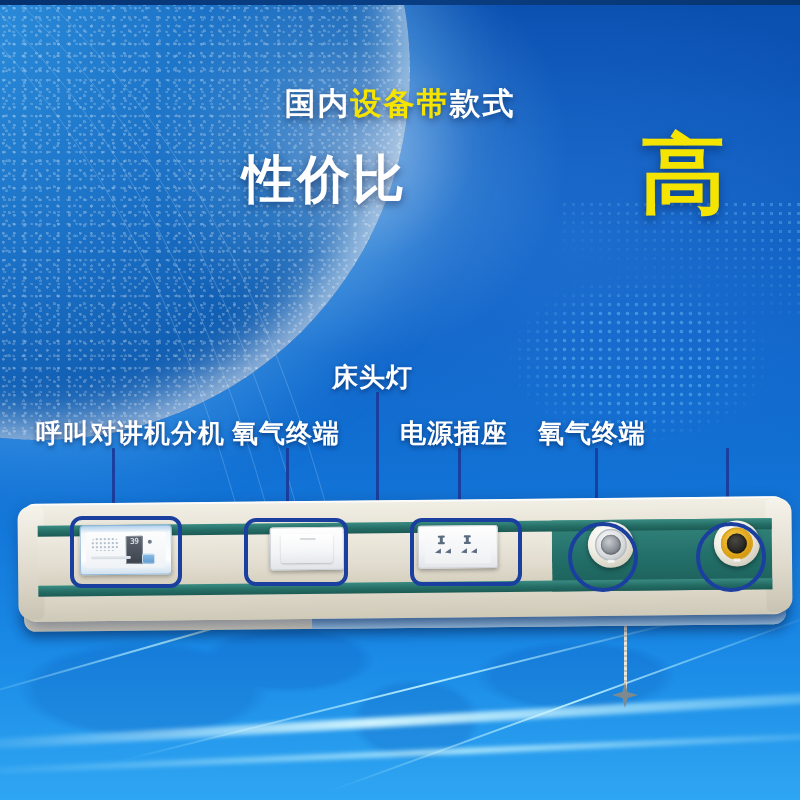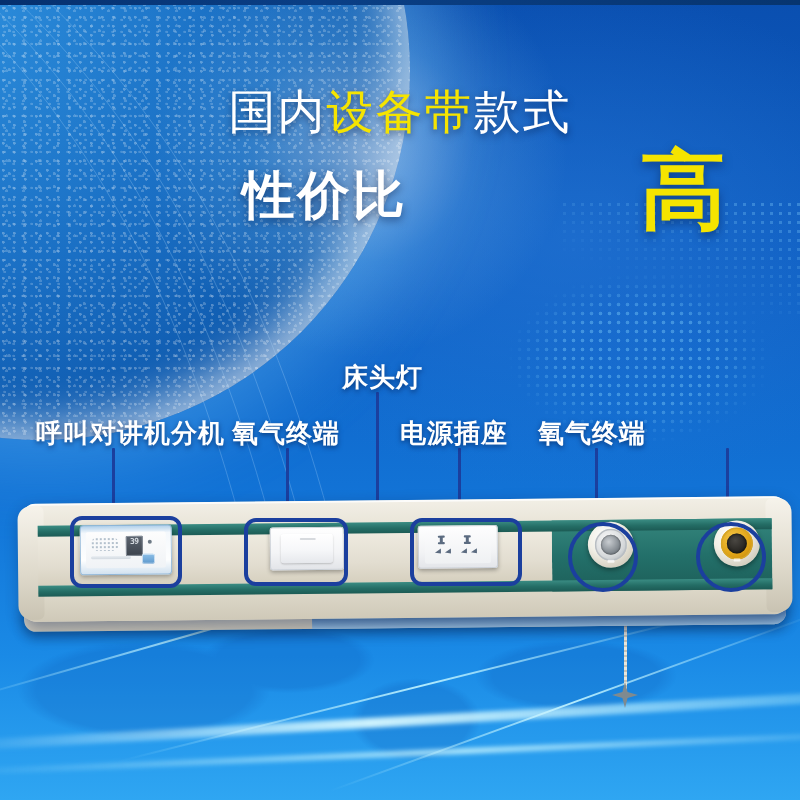--- a/index.html
+++ b/index.html
@@ -63,21 +63,21 @@
     background:linear-gradient(90deg,rgba(120,225,255,0),rgba(185,240,255,.95),rgba(120,225,255,0));}
   .bigstreak{position:absolute;left:-60px;top:742px;width:960px;height:10px;
     background:linear-gradient(90deg,rgba(140,230,255,0) 0%,rgba(215,248,255,.95) 45%,rgba(140,230,255,.25) 100%);
     filter:blur(2px);transform:rotate(-3.2deg);transform-origin:left center;}
   .bigstreak2{position:absolute;left:-60px;top:770px;width:960px;height:6px;
     background:linear-gradient(90deg,rgba(140,230,255,0) 0%,rgba(200,245,255,.8) 55%,rgba(140,230,255,0) 100%);
     filter:blur(2px);transform:rotate(-2.4deg);transform-origin:left center;}
 
   
   .headline{position:absolute;left:0;top:88px;width:800px;text-align:center;z-index:12;}
-  .hl1{font-size:47px;font-weight:normal;letter-spacing:2px;line-height:1;
+  .hl1{font-size:31px;font-weight:bold;letter-spacing:2px;line-height:1;
        color:#ffffff;text-shadow:0 3px 7px rgba(0,22,66,.55);}
   .hl1 .accent{color:#f5e400;}
   .hl2wrap{position:relative;margin-top:26px;height:80px;}
   .hl2{position:absolute;left:0;right:0;top:0;font-size:52px;font-weight:bold;letter-spacing:3px;
        color:#ffffff;text-shadow:0 3px 8px rgba(0,22,66,.55);padding-right:150px;box-sizing:border-box;}
   .hl3{position:absolute;left:640px;top:-14px;font-size:86px;font-weight:bold;line-height:1;
        color:#f5e400;text-shadow:0 4px 10px rgba(0,26,76,.5);}
 
   
   .lbl{position:absolute;z-index:14;color:#fff;font-size:26px;font-weight:bold;
@@ -113,21 +113,21 @@
 
   
   .intercom{position:absolute;left:58px;top:22px;width:92px;height:50px;border-radius:4px;
     background:linear-gradient(180deg,#a8cbe8 0%,#f4f8fc 16%,#fdfefe 70%,#cfe0ef 100%);
     box-shadow:0 2px 4px rgba(0,0,0,.3), inset 0 0 0 1px rgba(120,165,205,.7);}
   .ic-face{position:absolute;left:6px;top:7px;width:80px;height:36px;border-radius:2px;
     background:linear-gradient(180deg,#fdfdfd,#f0f3f6);}
   .ic-speaker{position:absolute;left:5px;top:5px;width:28px;height:14px;opacity:.55;
     background-image:radial-gradient(circle,#7d93a8 0 1px,transparent 1.4px);background-size:4px 4px;
     border-radius:7px;}
-  .ic-disp{position:absolute;left:40px;top:4px;width:17px;height:20px;border-radius:1px;
+  .ic-disp{position:absolute;left:40px;top:4px;width:17px;height:28px;border-radius:1px;
     background:linear-gradient(180deg,#5d6570,#3c434d);
     box-shadow:inset 0 0 0 1px #8c949e;
     color:#d8dde3;font-size:8px;font-weight:bold;line-height:12px;text-align:center;
     font-family:"DejaVu Sans Mono",monospace;letter-spacing:-.5px;}
   .ic-led{position:absolute;left:62px;top:8px;width:4px;height:4px;border-radius:50%;
     background:#6e7a86;}
   .ic-btn{position:absolute;left:56px;top:22px;width:13px;height:10px;border-radius:2px;
     background:linear-gradient(180deg,#8ec0e8,#5d98cc);box-shadow:inset 0 0 0 1px rgba(255,255,255,.6);}
   .ic-line{position:absolute;left:5px;top:24px;width:40px;height:3px;border-radius:2px;
     background:linear-gradient(180deg,#e6ebf0,#d3dae1);}
@@ -209,21 +209,21 @@
   <div class="headline">
     <div class="hl1"><span>国内</span><span class="accent">设备带</span><span>款式</span></div>
     <div class="hl2wrap">
       <div class="hl2">性价比</div>
       <div class="hl3">高</div>
     </div>
   </div>
 
   <div class="lbl" style="left:8px;top:416px;padding-left:28px;">呼叫对讲机分机</div>
   <div class="lbl" style="left:232px;top:416px;">氧气终端</div>
-  <div class="lbl" style="left:332px;top:360px;margin-left:10px;">床头灯</div>
+  <div class="lbl" style="left:332px;top:360px;">床头灯</div>
   <div class="lbl" style="left:538px;top:416px;">氧气终端</div>
   <div class="lbl" style="left:400px;top:416px;">电源插座</div>
 
   <div class="leader" style="left:112px;top:448px;height:74px;"></div>
   <div class="leader" style="left:286px;top:448px;height:74px;"></div>
   <div class="leader" style="left:376px;top:392px;height:222px;"></div>
   <div class="leader" style="left:458px;top:448px;height:74px;"></div>
   <div class="leader" style="left:595px;top:448px;height:76px;"></div>
   <div class="leader" style="left:726px;top:448px;height:76px;"></div>
 

